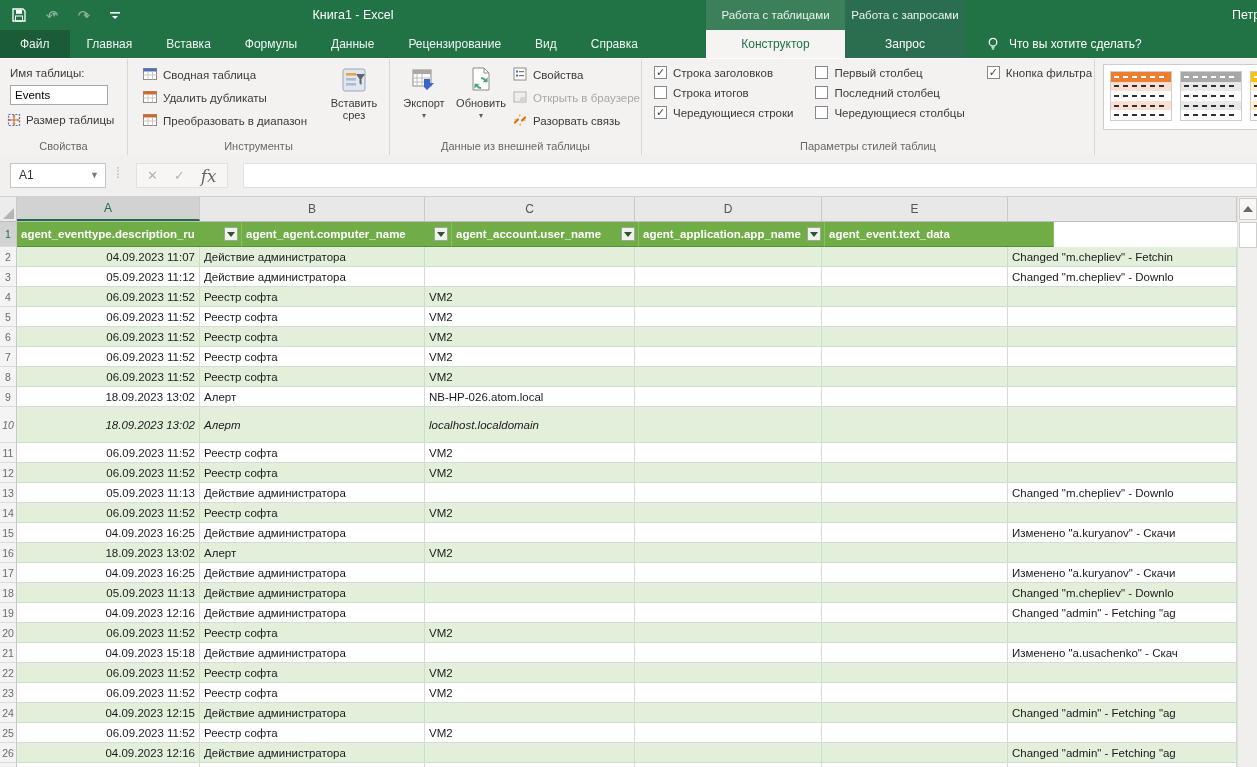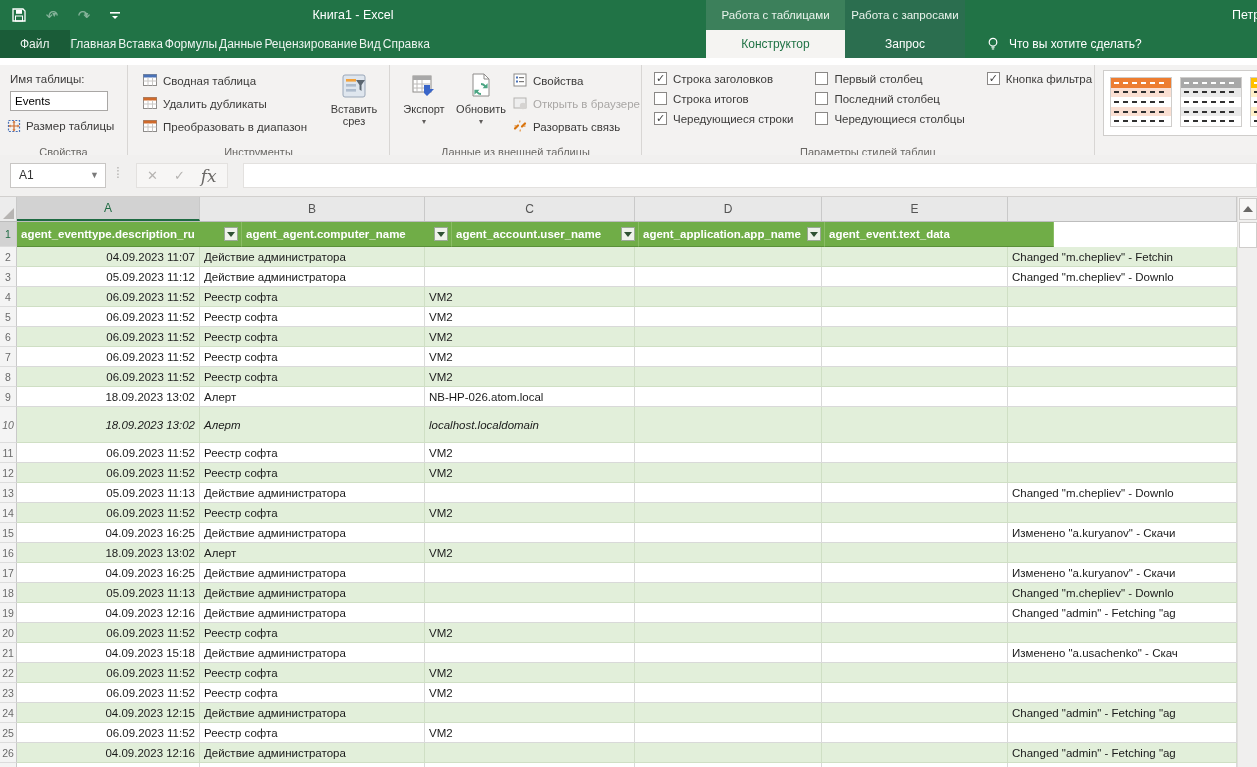--- a/index.html
+++ b/index.html
@@ -14,28 +14,28 @@
   .undo-redo { font-size:15px; color:#fff; line-height:1; }
   .qat-caret { font-size:8px; margin-left:-6px; }
   .win-title { position:absolute; left:0; top:0; width:706px; height:30px; line-height:30px; text-align:center; font-size:12.5px; color:#fff; }
   .ctx-tables { position:absolute; left:706px; top:0; width:139px; height:30px; background:#3c805b; color:#eaf3ec; font-size:11.5px; text-align:center; line-height:30px; }
   .ctx-queries { position:absolute; left:845px; top:0; width:120px; height:30px; background:#2b6e4f; color:#eaf3ec; font-size:11.5px; text-align:center; line-height:30px; }
   .tb-user { position:absolute; left:1232px; top:0; height:30px; line-height:30px; font-size:12.5px; color:#fff; white-space:nowrap; }
 
   
   .tabrow { position:absolute; left:0; top:30px; width:1257px; height:28px; background:#217346; }
   .maintabs { position:absolute; left:0; top:0; height:28px; display:flex; align-items:stretch; }
-  .rtab { color:rgba(255,255,255,.92); font-size:12px; line-height:28px; padding:0 1px; cursor:default; }
+  .rtab { color:rgba(255,255,255,.92); font-size:12px; line-height:28px; padding:0 17px; cursor:default; }
   .rtab.file { background:#1a5c38; padding:0 20px; }
   .tab-designer { position:absolute; left:706px; top:0; width:139px; height:28px; background:#f5f4f2; color:#217346; font-size:12px; text-align:center; line-height:28px; }
   .tab-query { position:absolute; left:845px; top:0; width:120px; height:28px; background:#2b6e4f; color:#fff; font-size:12px; text-align:center; line-height:28px; }
   .tellme { position:absolute; left:985px; top:0; height:28px; display:flex; align-items:center; gap:8px; color:#fff; font-size:12px; }
 
   
-  .ribbon { position:absolute; left:0; top:65px; width:1257px; height:97px; background:#f3f2f1; border-bottom:1px solid #d2d0ce; }
+  .ribbon { position:absolute; left:0; top:59px; width:1257px; height:97px; background:#f3f2f1; border-bottom:1px solid #d2d0ce; }
   .rgroup { position:absolute; top:0; height:96px; border-right:1px solid #d8d6d4; }
   .rgrouplabel { position:absolute; bottom:3px; left:0; right:0; text-align:center; font-size:11px; color:#696764; white-space:nowrap; }
   .g-props { left:0; width:128px; }
   .g-tools { left:128px; width:262px; }
   .g-ext { left:390px; width:252px; }
   .g-styleopt { left:642px; width:453px; }
   .g-gallery { left:1095px; width:162px; border-right:none; }
 
   .props-label { position:absolute; left:10px; top:8px; font-size:11.5px; color:#3b3a39; }
   .props-input { position:absolute; left:10px; top:26px; width:98px; height:20px; border:1px solid #a9a7a5; background:#fff; font-size:11.5px; padding:0 4px; font-family:"Liberation Sans",sans-serif; }

